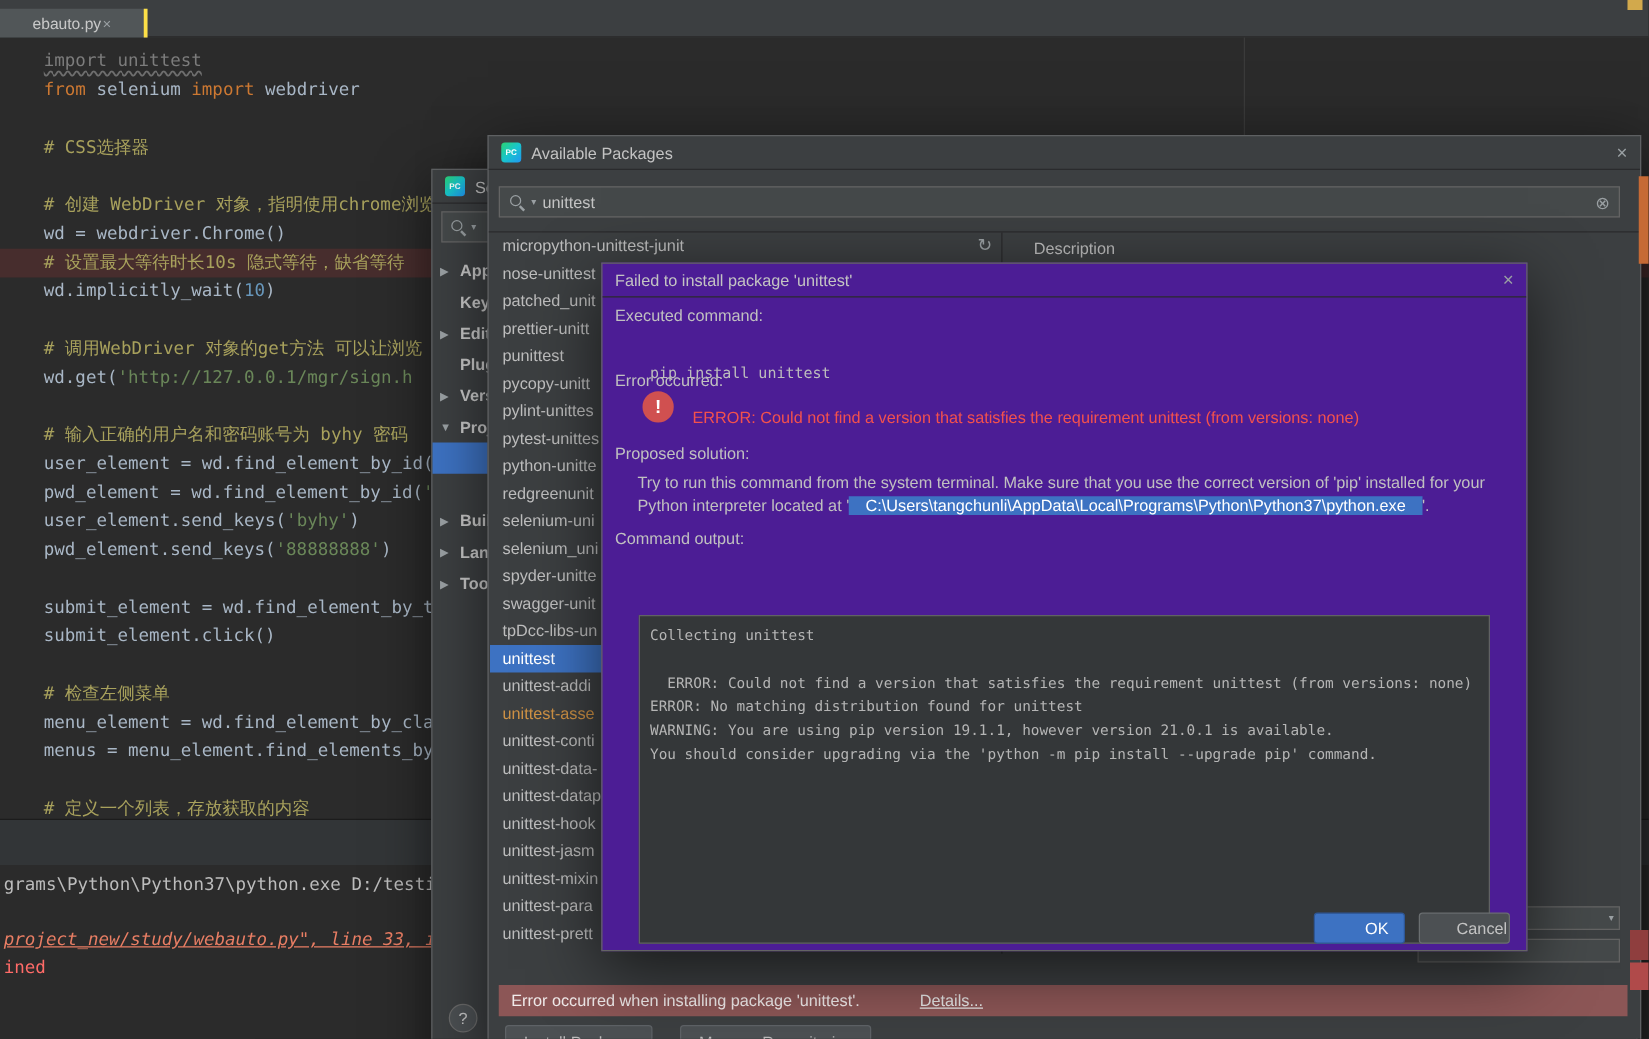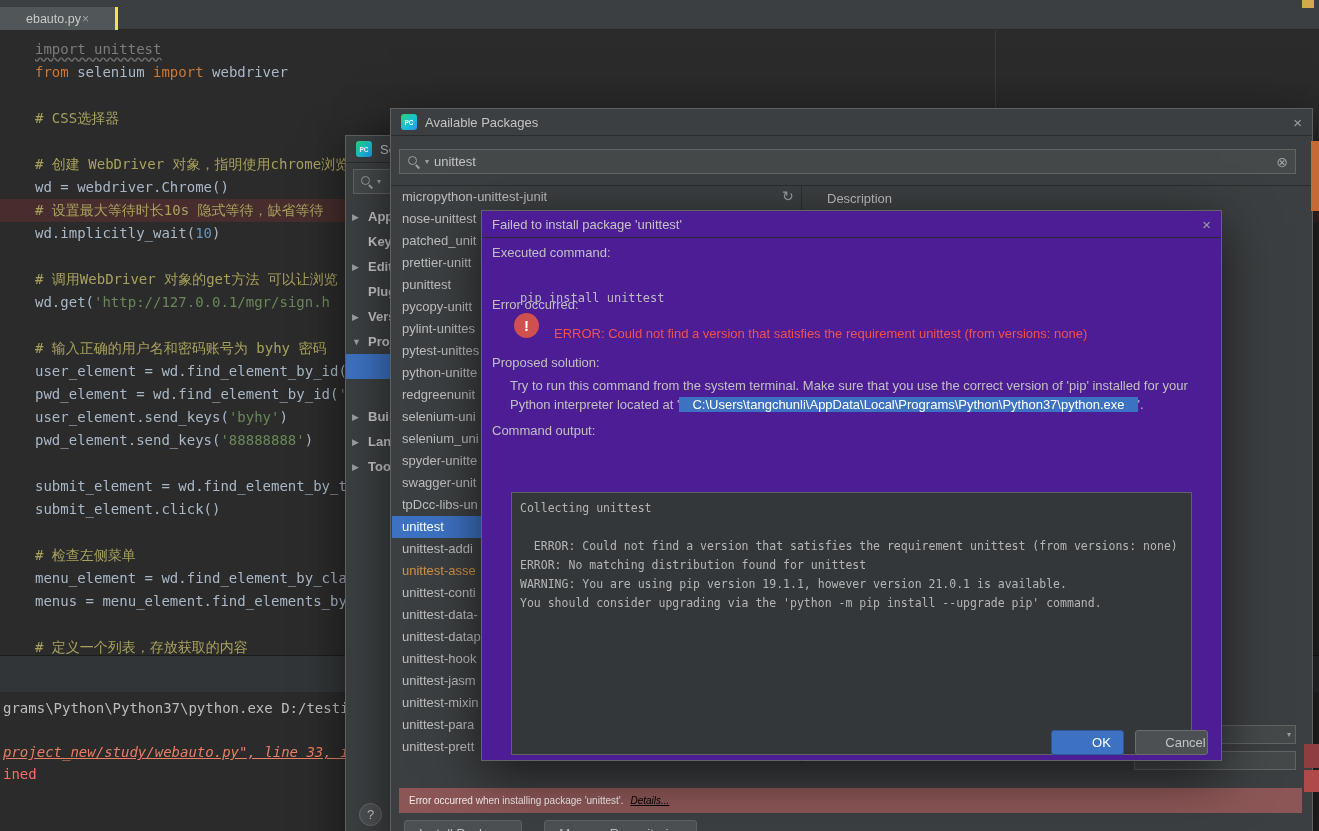--- a/index.html
+++ b/index.html
@@ -71,22 +71,22 @@
   .pkg-row.selected{background:#3d72c2;color:#fff;}
   .pkg-row.highlight{color:#cf9245;}
   .refresh{position:absolute;left:391px;top:80px;color:#9aa0a3;font-size:14px;line-height:14px;}
   .desc-label{position:absolute;left:436px;top:82px;color:#bdbdbd;}
   .v-box{position:absolute;left:758px;top:616px;width:147px;height:19px;background:#45494a;border:1px solid #646464;
     display:flex;align-items:center;justify-content:flex-end;padding:0 4px;}
   .o-box{position:absolute;left:743px;top:642px;width:162px;height:19px;background:#45494a;border:1px solid #646464;}
   .chk-row{position:absolute;left:13px;top:658px;display:flex;align-items:center;gap:8px;font-size:13px;color:#bdbdbd;}
   .chk{width:14px;height:14px;border:1px solid #6b6f71;background:#43474a;flex:0 0 auto;}
   .p-error{position:absolute;left:8px;top:679px;width:903px;height:25px;background:#8c5656;
-    display:flex;align-items:center;padding:0 10px;gap:7px;color:#f0eaea;font-size:10px;}
-  .details{color:#000000;text-decoration:underline;font-style:italic;}
+    display:flex;align-items:center;padding:0 10px;gap:7px;color:#f0eaea;font-size:13px;}
+  .details{color:#e5e5e5;text-decoration:underline;margin-left:41px;}
   .p-btns{position:absolute;left:13px;top:711px;display:flex;gap:22px;}
   .p-btn{height:26px;padding:0 14px;background:#4c5053;border:1px solid #5e6266;border-radius:3px;color:#bdbdbd;font-size:13px;
     display:flex;align-items:center;}
 
   
   .errdlg{position:absolute;left:481px;top:210px;width:741px;height:551px;background:#4c1d95;
     border:1px solid #646464;box-shadow:0 14px 50px rgba(0,0,0,.6);z-index:30;}
   .e-label{position:absolute;left:10px;font-size:13px;color:#c0c0c0;}
   .lbl-exec{top:34px;}
   .lbl-err{top:86px;}

